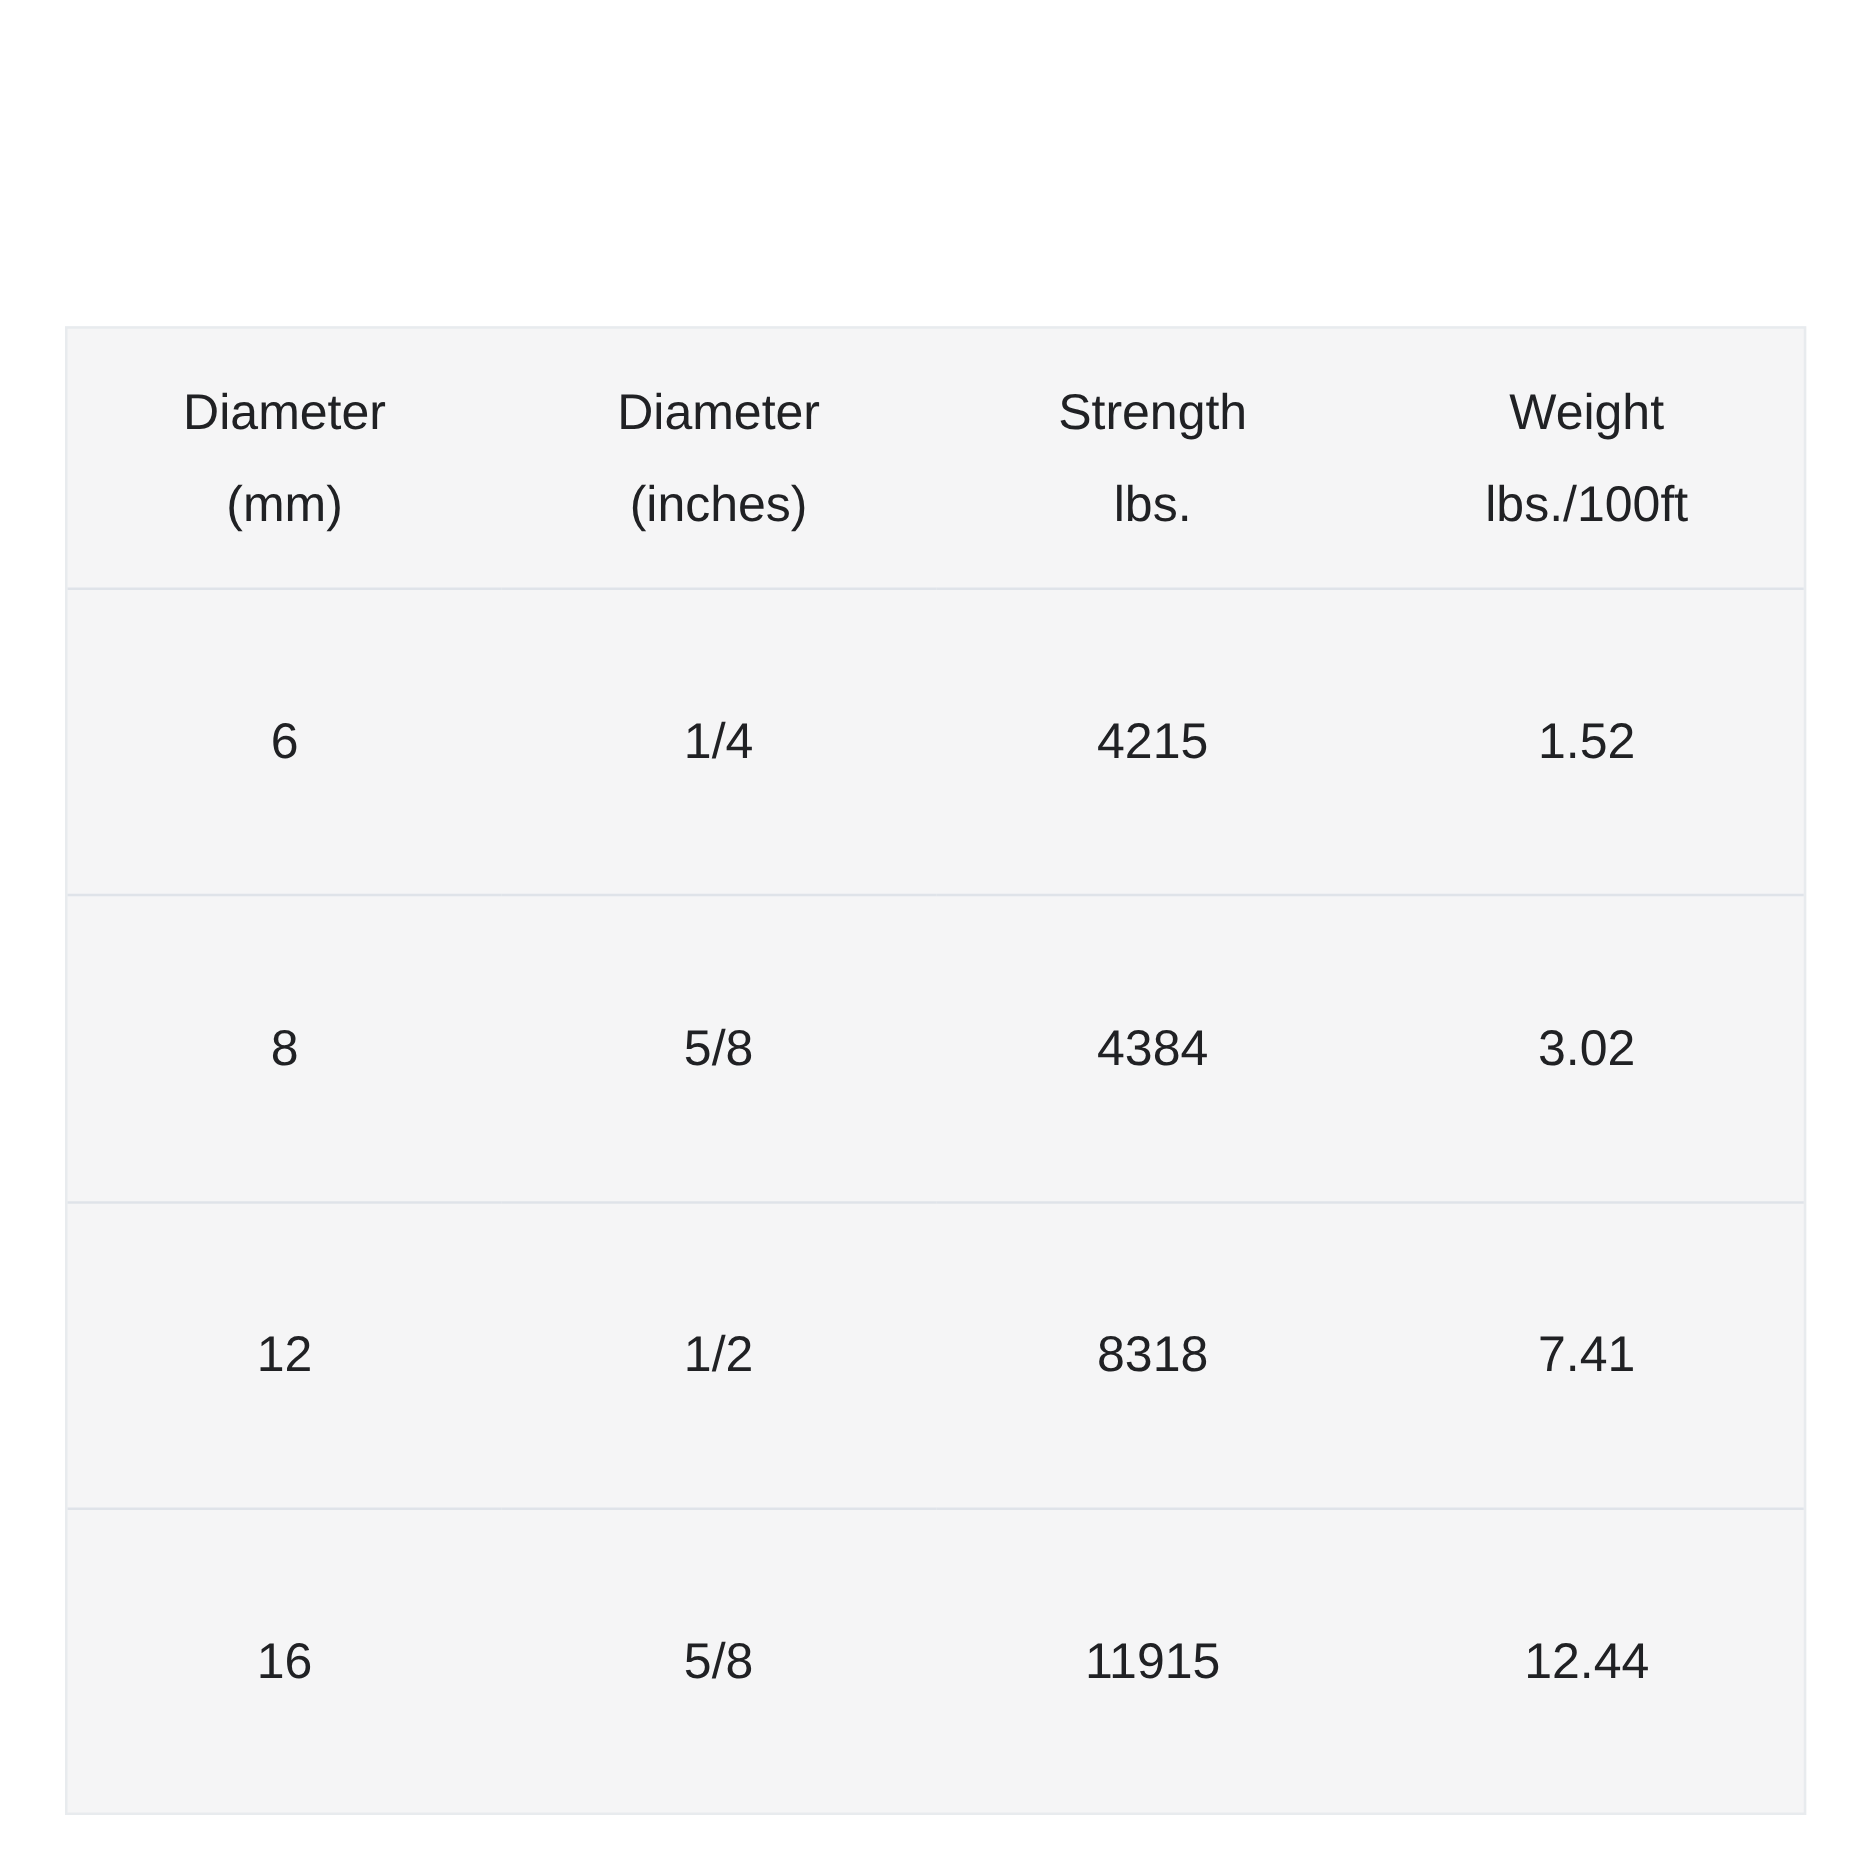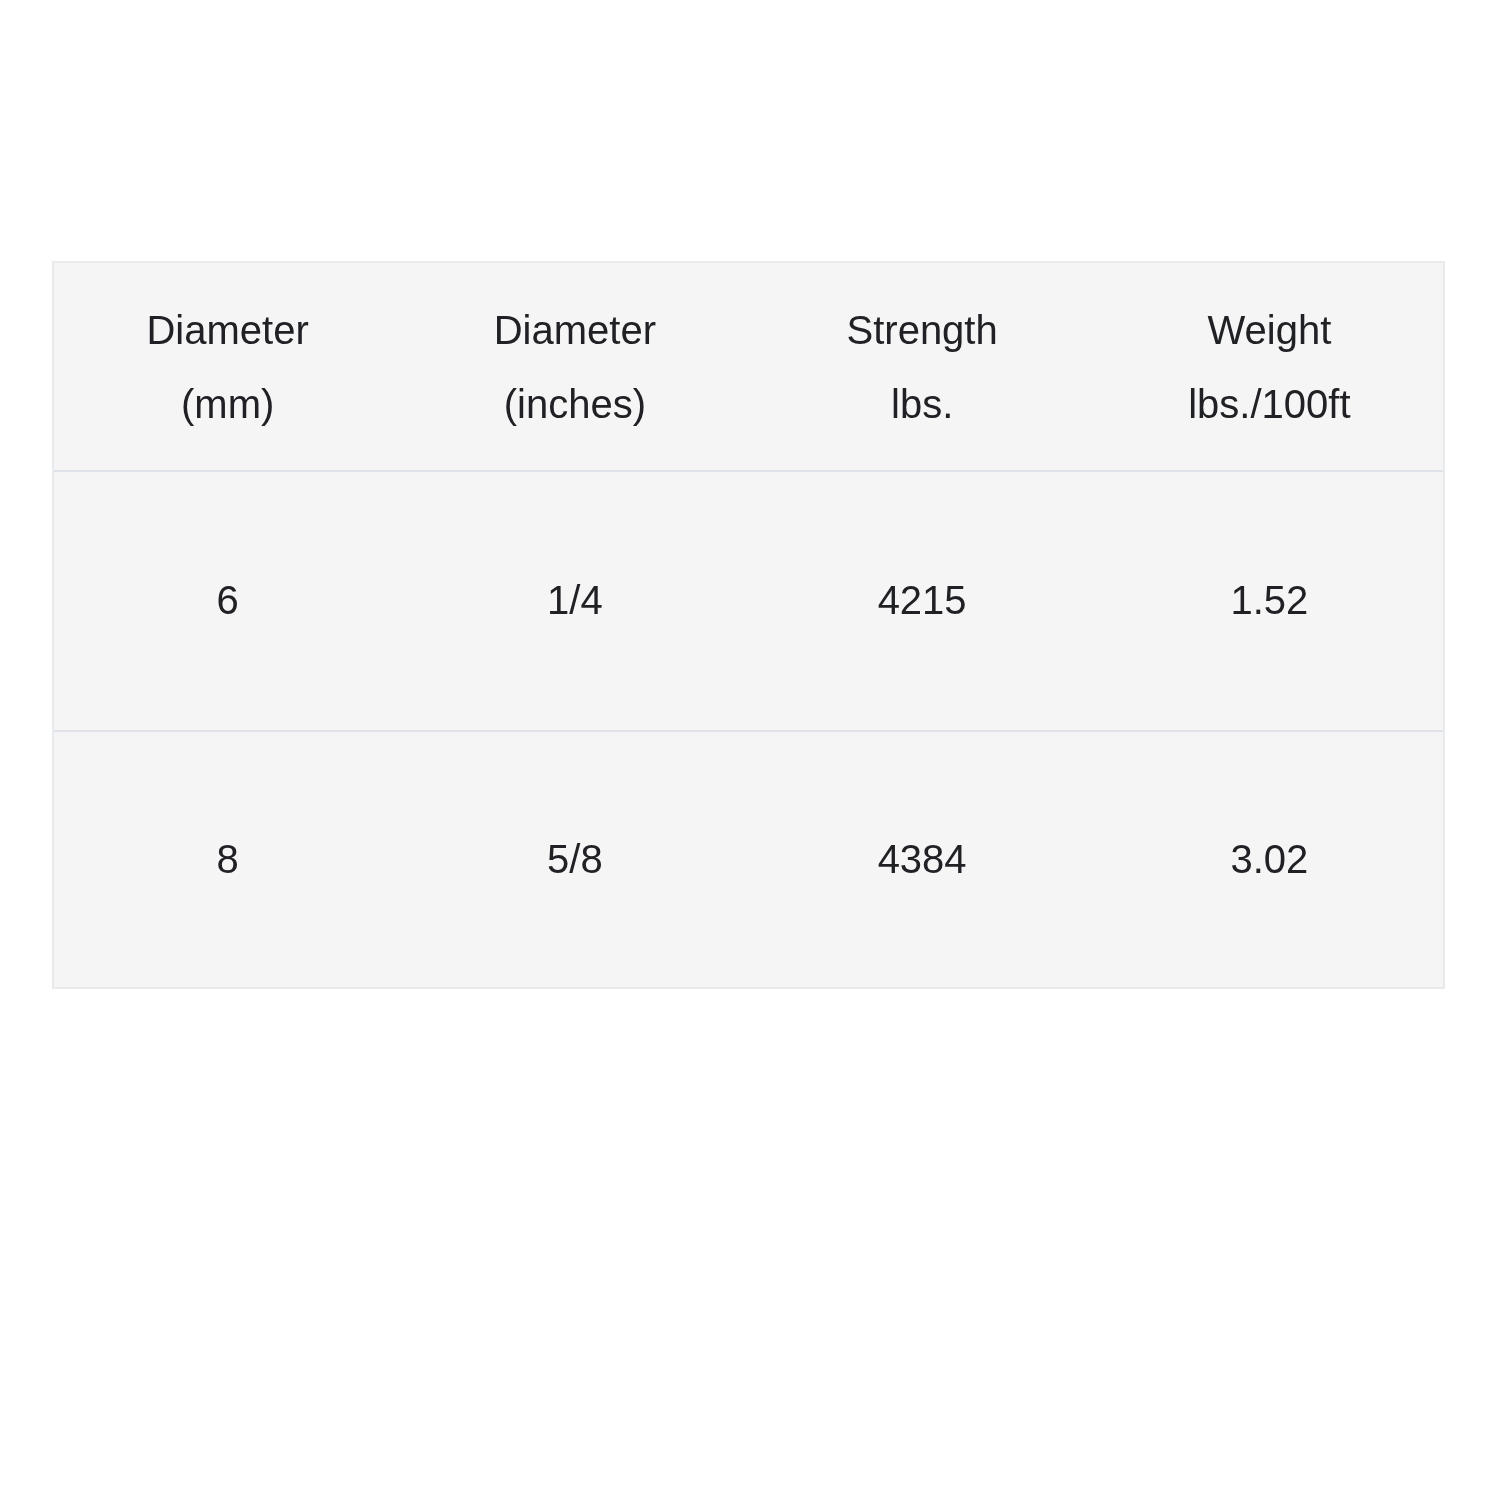--- a/index.html
+++ b/index.html
@@ -16,21 +16,21 @@
     width: 1500px;
     height: 1500px;
     background: var(--page-bg, #ffffff);
     overflow: hidden;
   }
   table.spec-table {
     position: absolute;
     left: 52px;
     top: 261px;
     width: 1393px;
-    height: 728px;
+    height: 1191px;
     border-collapse: separate;
     border-spacing: 0;
     table-layout: fixed;
     background: var(--cell-bg, #f5f5f6);
     border: 2px solid var(--outer-border, #e8ebee);
     color: var(--text, #202124);
     font-size: 40px;
     font-weight: 400;
   }
   table.spec-table th,
@@ -86,15 +86,27 @@
         <td>1/4</td>
         <td>4215</td>
         <td>1.52</td>
       </tr>
       <tr>
         <td>8</td>
         <td>5/8</td>
         <td>4384</td>
         <td>3.02</td>
       </tr>
+      <tr>
+        <td>12</td>
+        <td>1/2</td>
+        <td>8318</td>
+        <td>7.41</td>
+      </tr>
+      <tr>
+        <td>16</td>
+        <td>5/8</td>
+        <td>11915</td>
+        <td>12.44</td>
+      </tr>
     </tbody>
   </table>
 </div>
 
 </body></html>

